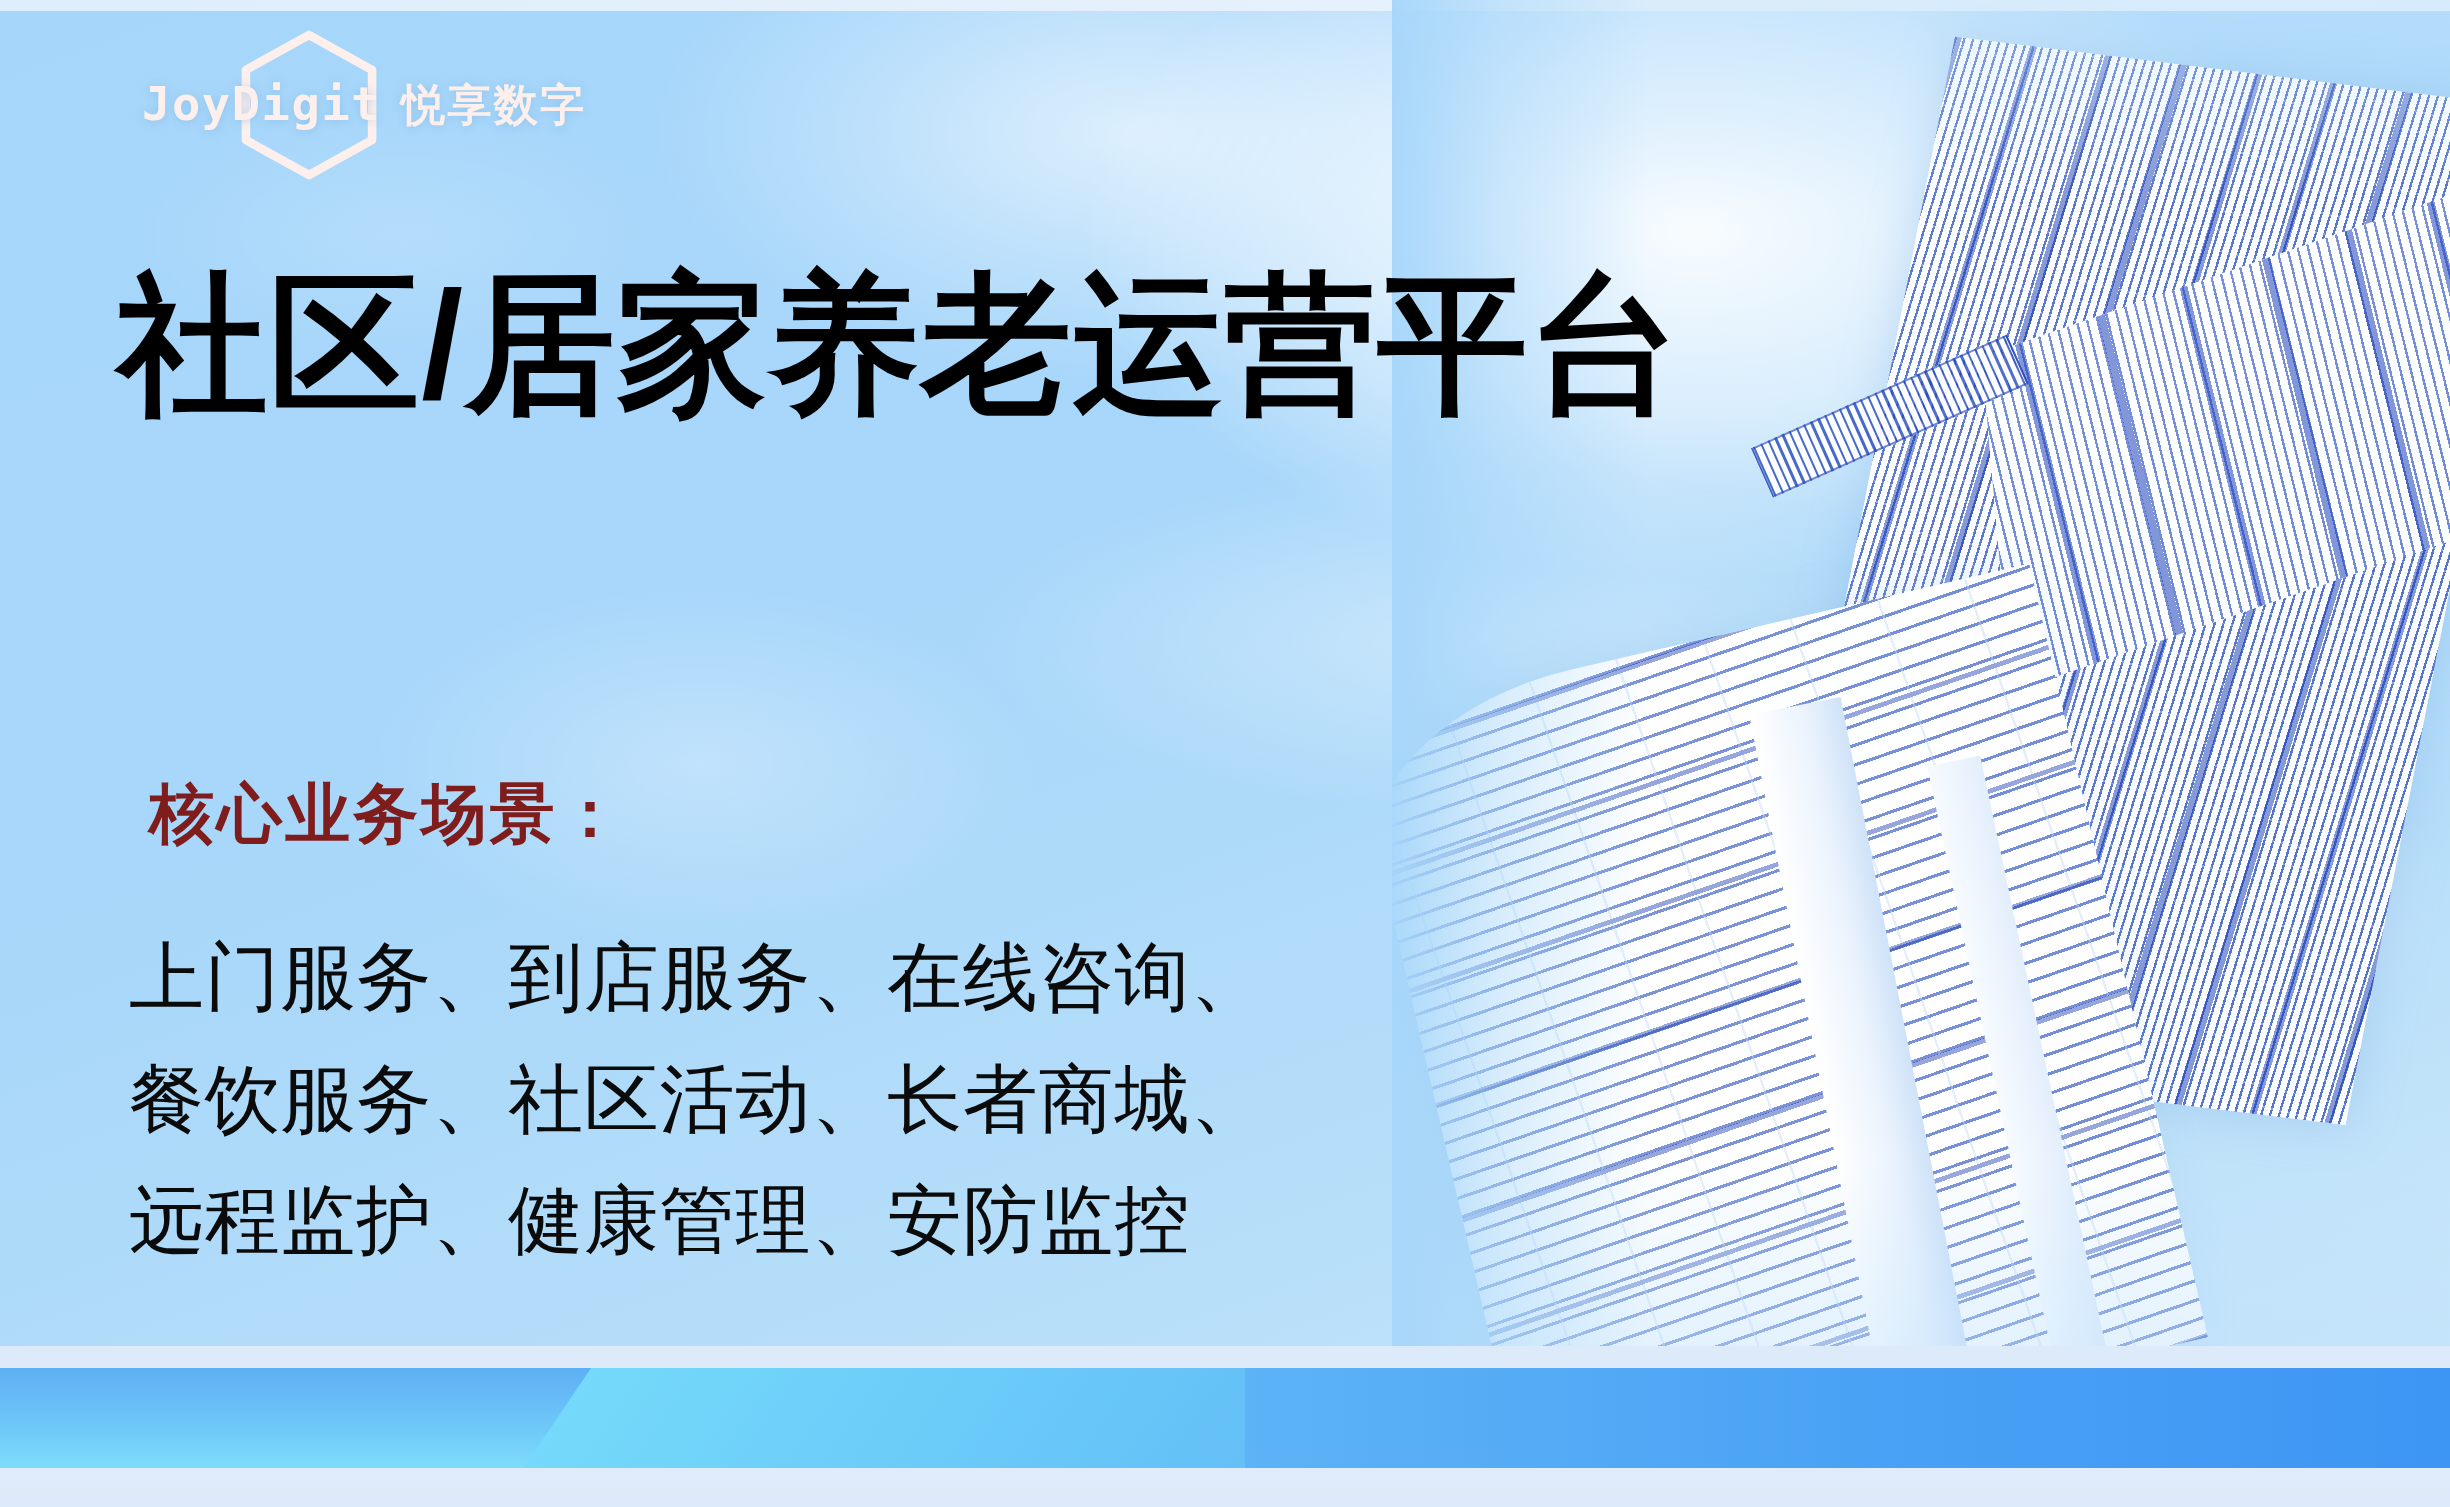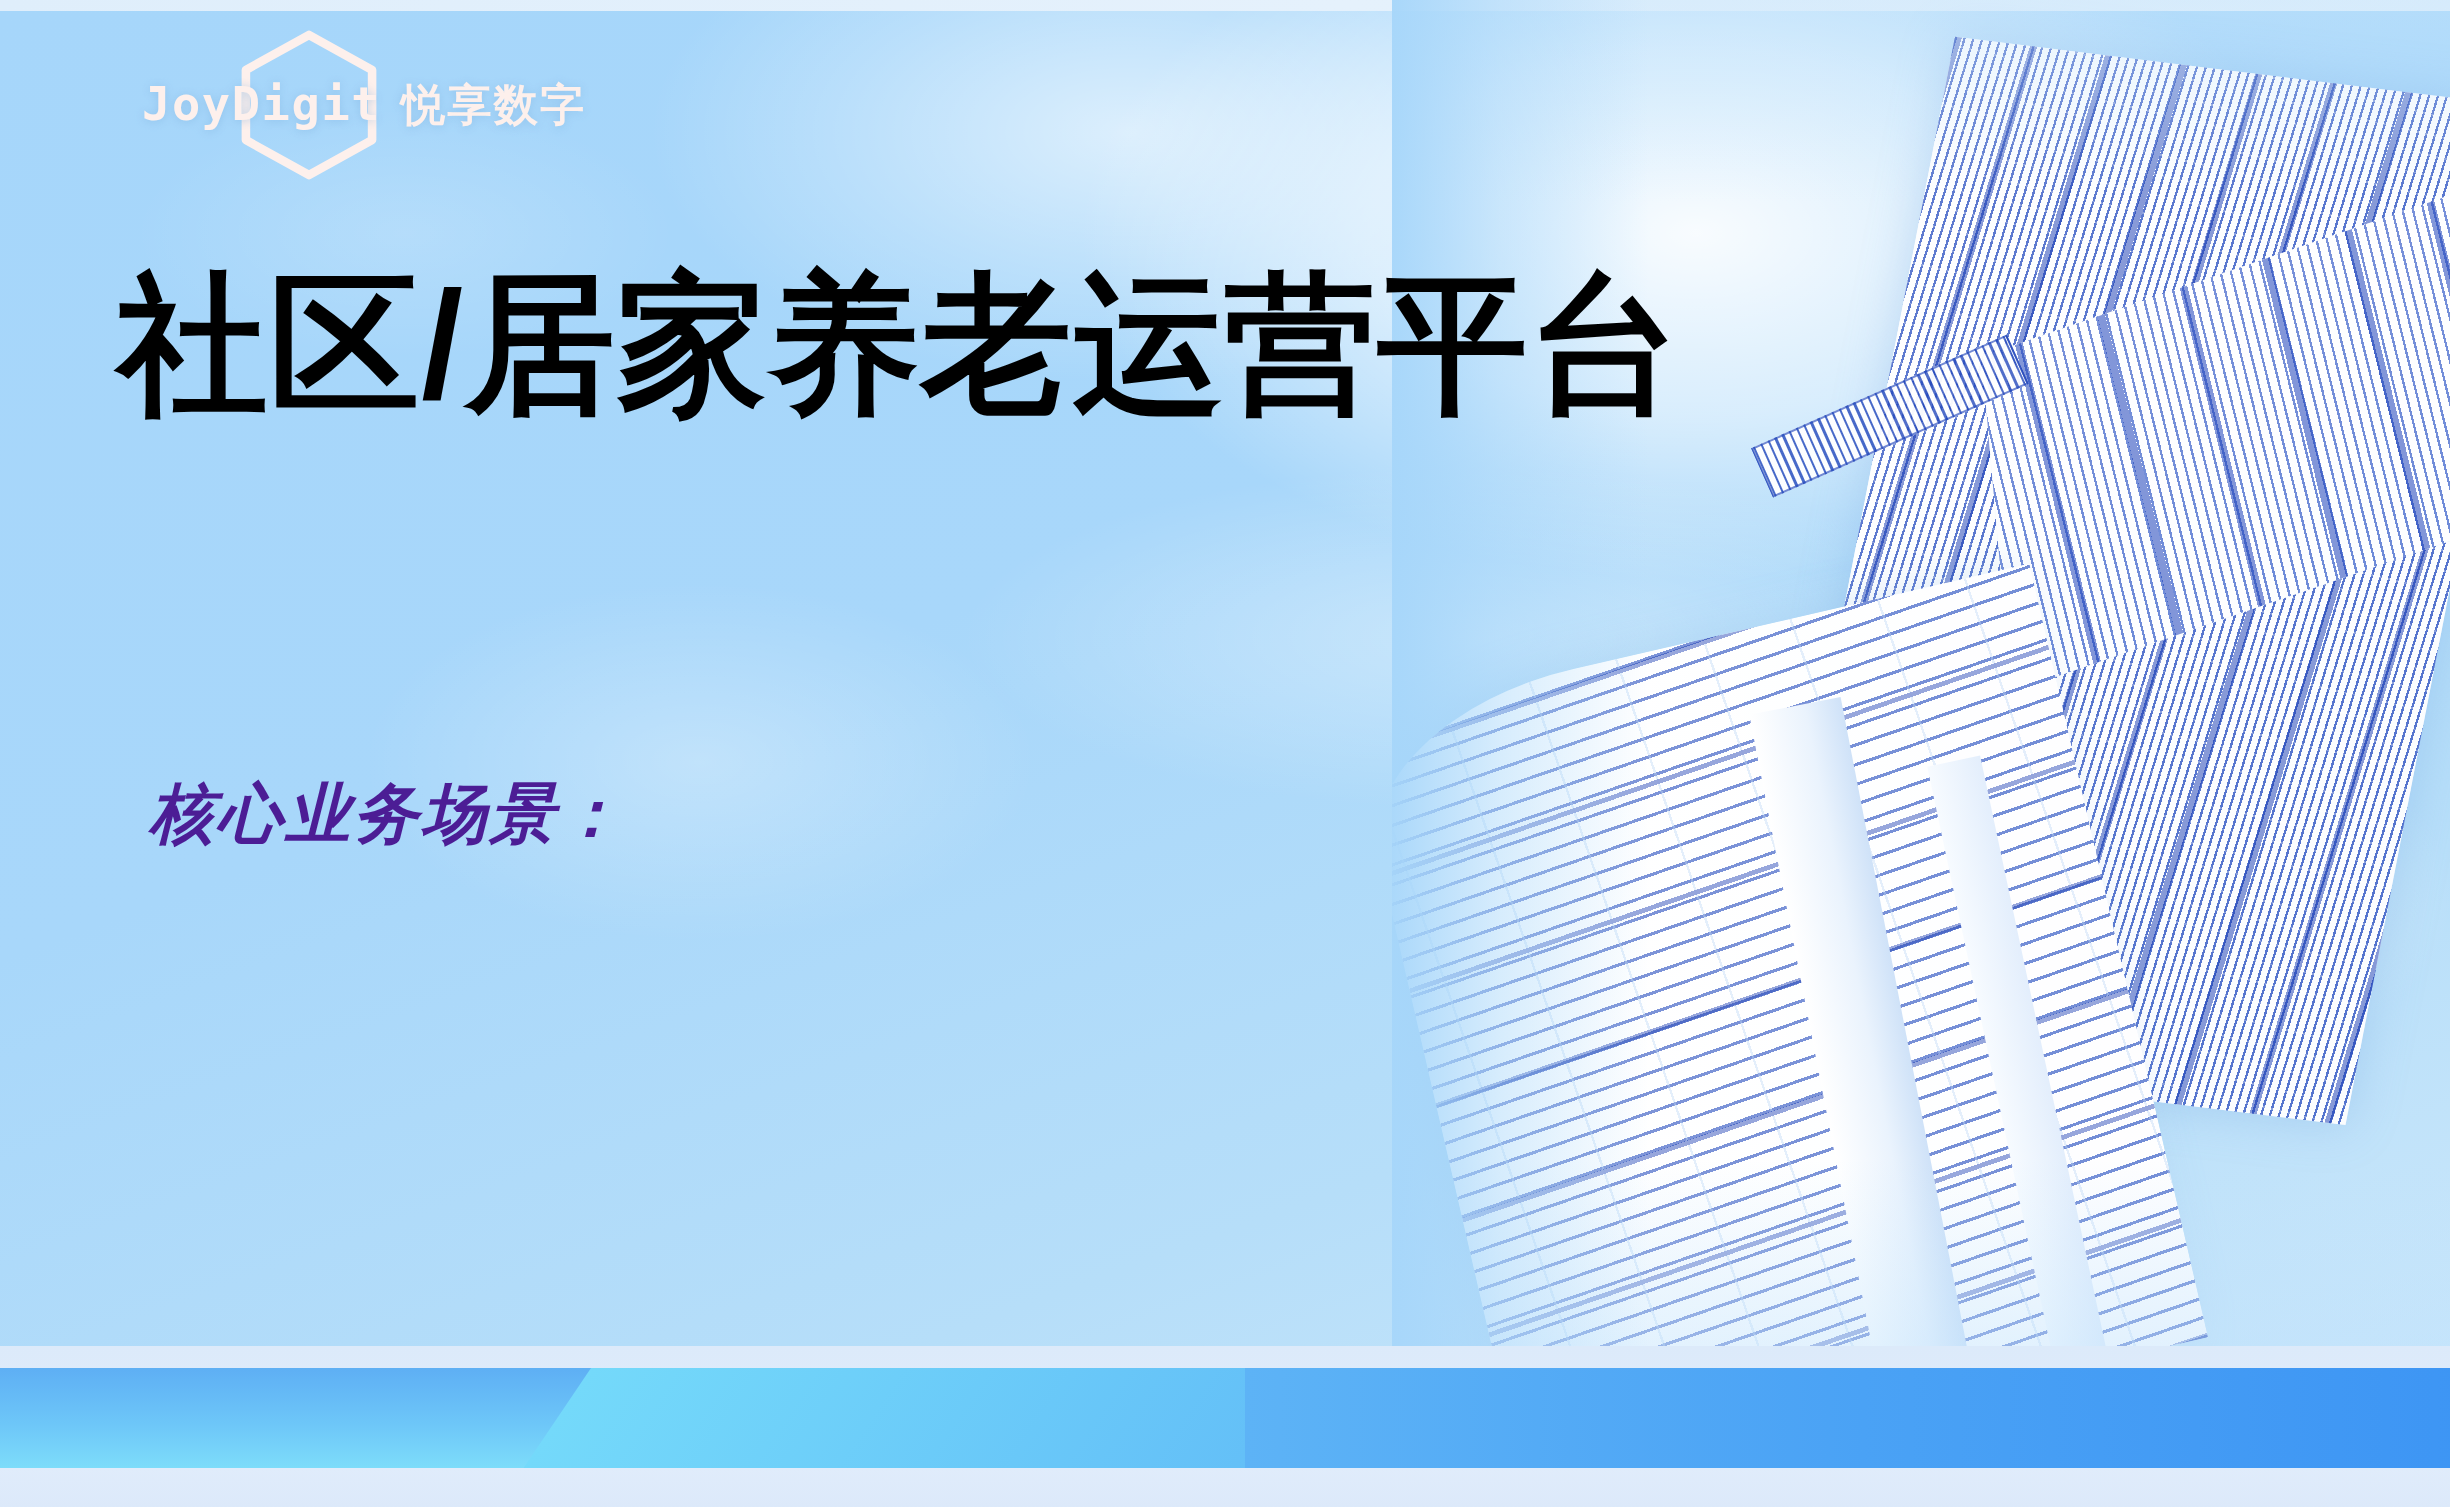--- a/index.html
+++ b/index.html
@@ -177,24 +177,23 @@
     letter-spacing:1.6px;
     white-space:nowrap;
     transform:scaleX(.99);
     transform-origin:left top;
   }
 
   
   .subtitle {
     position:absolute; left:149px; top:778px;
     font-size:65px; line-height:1.1;
-    font-weight:700; color:#4c1d95;
+    font-weight:700; color:#7f1d1d;
     letter-spacing:3.1px;
     white-space:nowrap;
-    font-style:italic;
   }
 
   
   .body-lines {
     position:absolute; left:129px; top:917px;
     font-size:75px; line-height:1.62;
     font-weight:500; color:#0b0b0b;
     letter-spacing:0.8px;
   }
   .body-lines .ln { white-space:nowrap; }
@@ -253,20 +252,25 @@
     <div class="logo-text">
       <span class="logo-en">JoyDigit</span>
       <span class="logo-cn">悦享数字</span>
     </div>
   </div>
 
   <div class="headline">社区/居家养老运营平台</div>
 
   <div class="subtitle">核心业务场景：</div>
 
+  <div class="body-lines">
+    <div class="ln">上门服务、到店服务、在线咨询、</div>
+    <div class="ln">餐饮服务、社区活动、长者商城、</div>
+    <div class="ln">远程监护、健康管理、安防监控</div>
+  </div>
 
   <div class="banner">
     <div class="band-left"></div>
     <div class="band-right"></div>
     <div class="band-right-cap"></div>
     <div class="banner-bottom-strip"></div>
   </div>
 
 </div>
 

